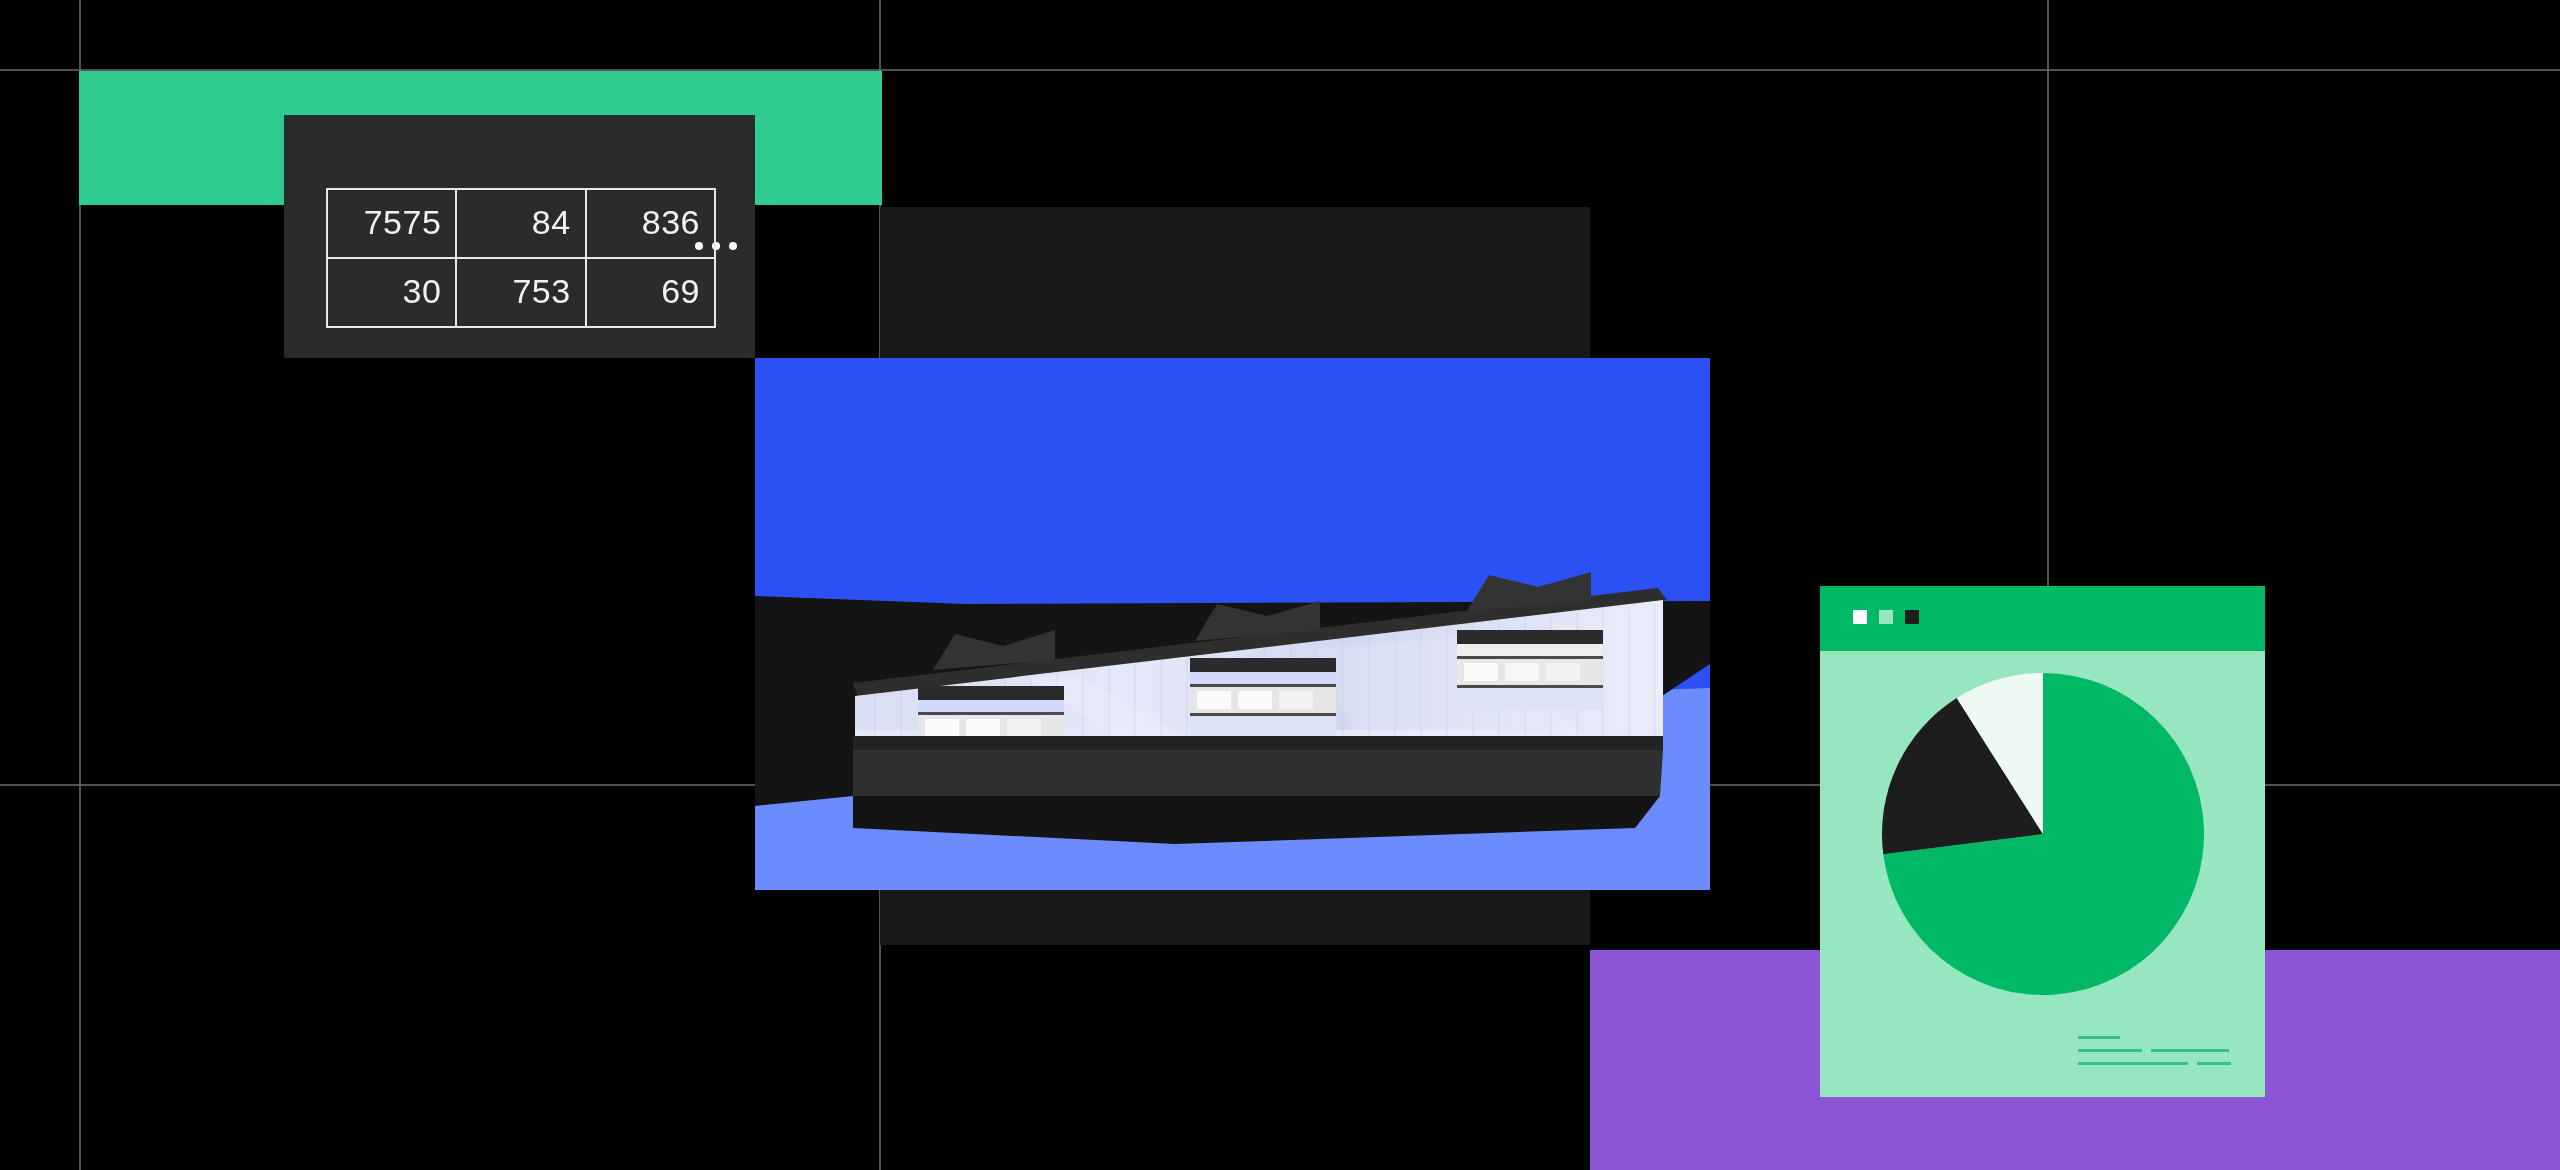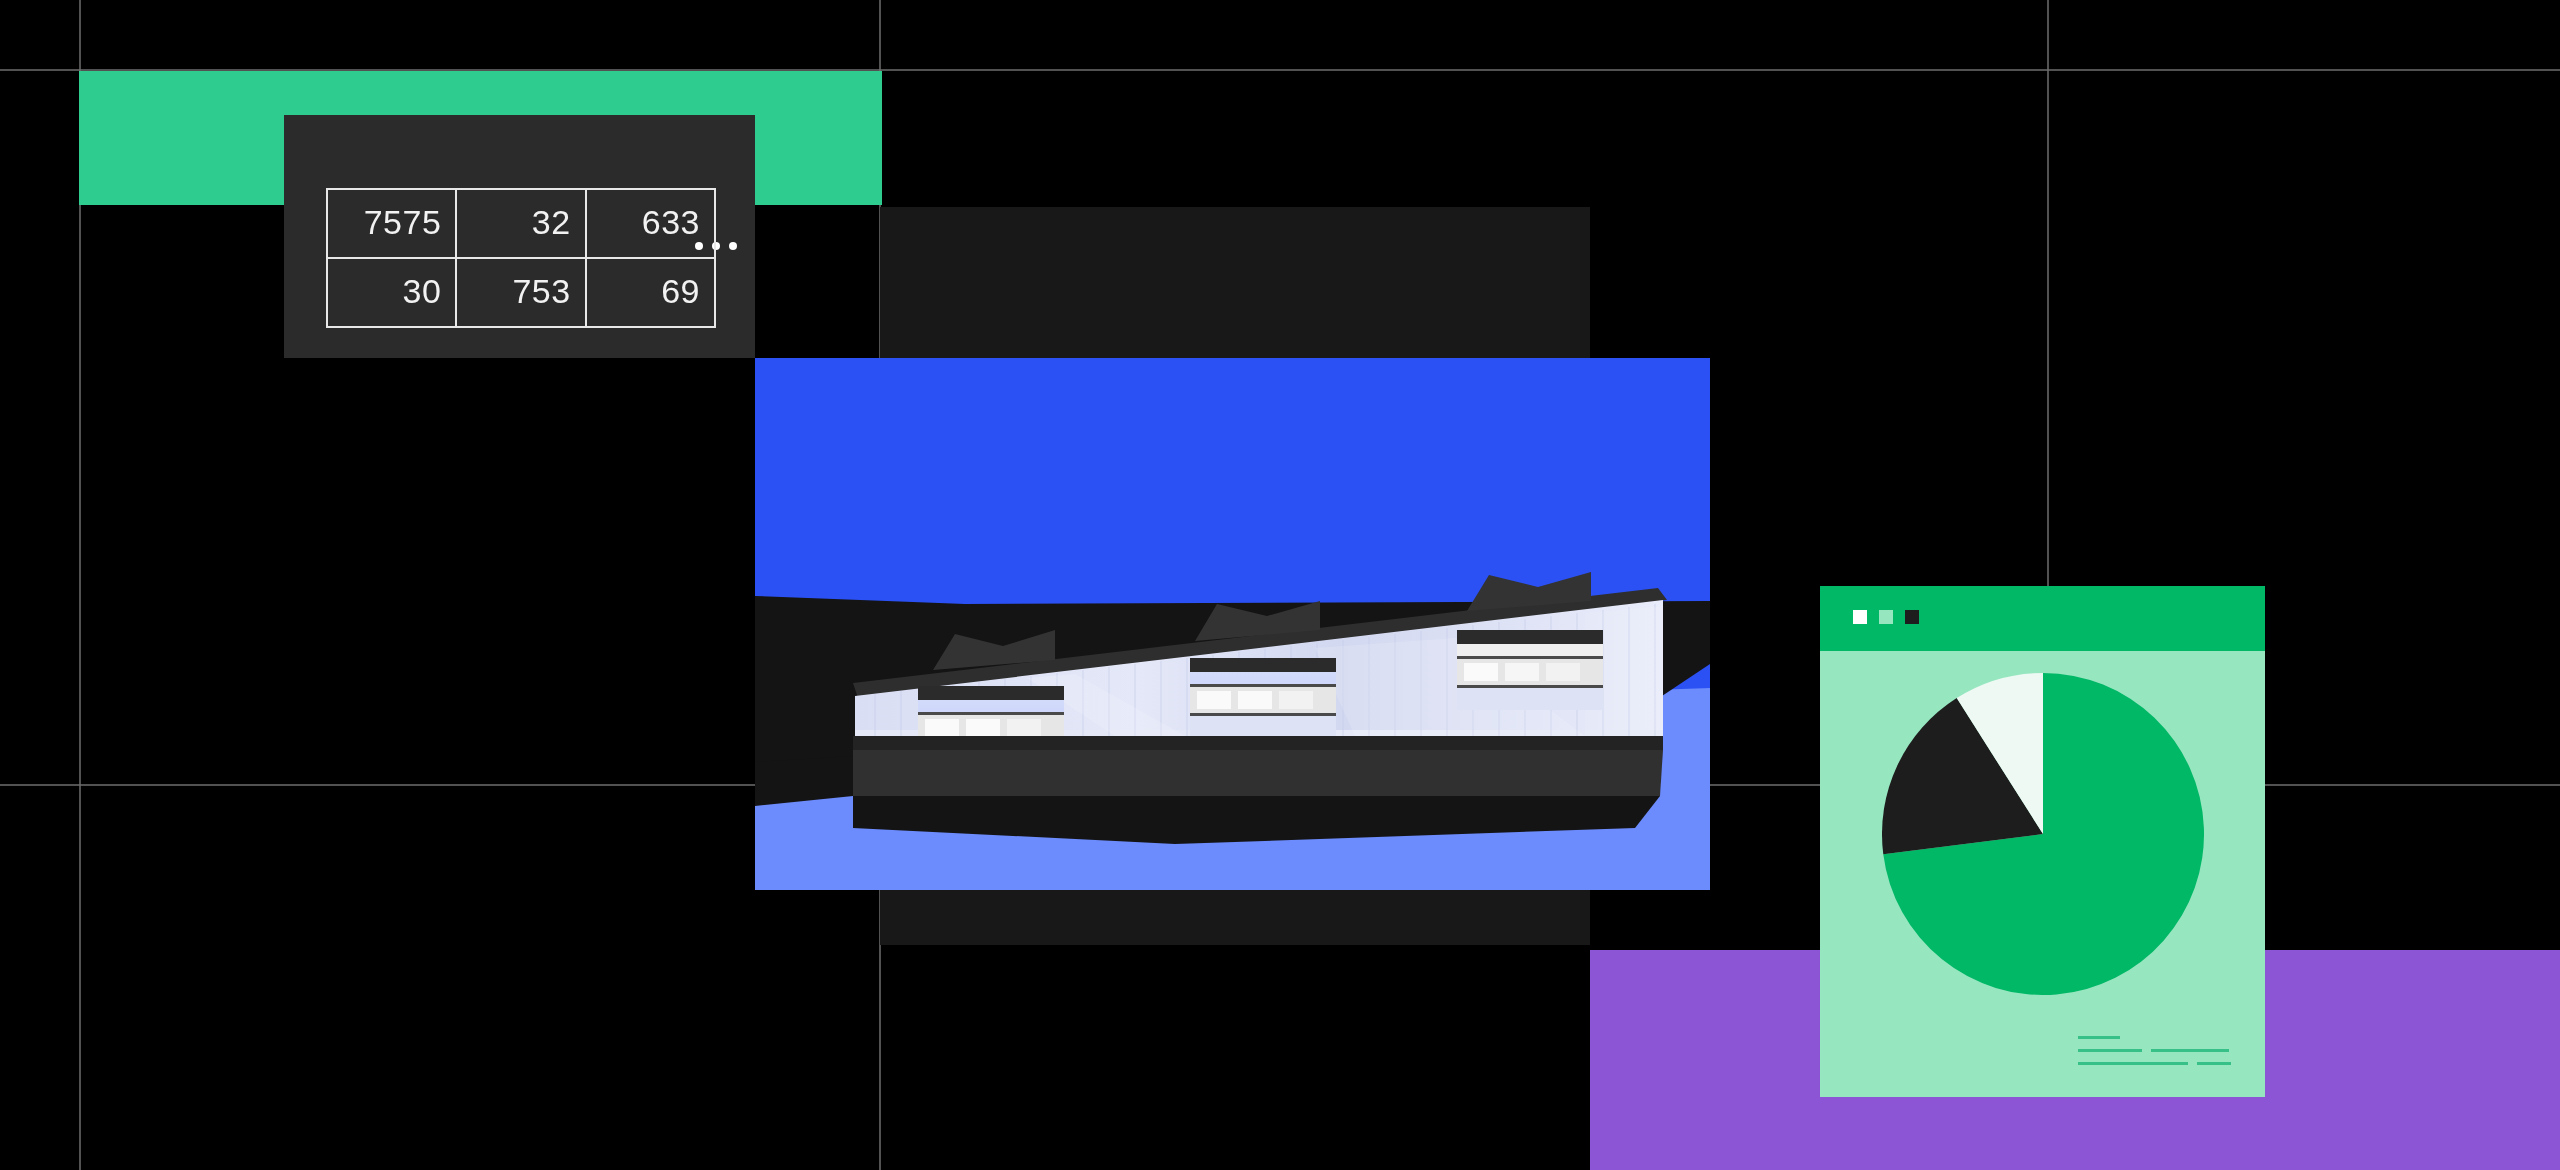--- a/index.html
+++ b/index.html
@@ -216,22 +216,22 @@
   <div class="table-window">
     <div class="dots-wrap">
       <i></i>
       <i></i>
       <i></i>
     </div>
     <table class="data-table">
       <tbody>
         <tr>
           <td>7575</td>
-          <td>32</td>
-          <td>633</td>
+          <td>84</td>
+          <td>836</td>
         </tr>
         <tr>
           <td>30</td>
           <td>753</td>
           <td>69</td>
         </tr>
       </tbody>
     </table>
   </div>
 

